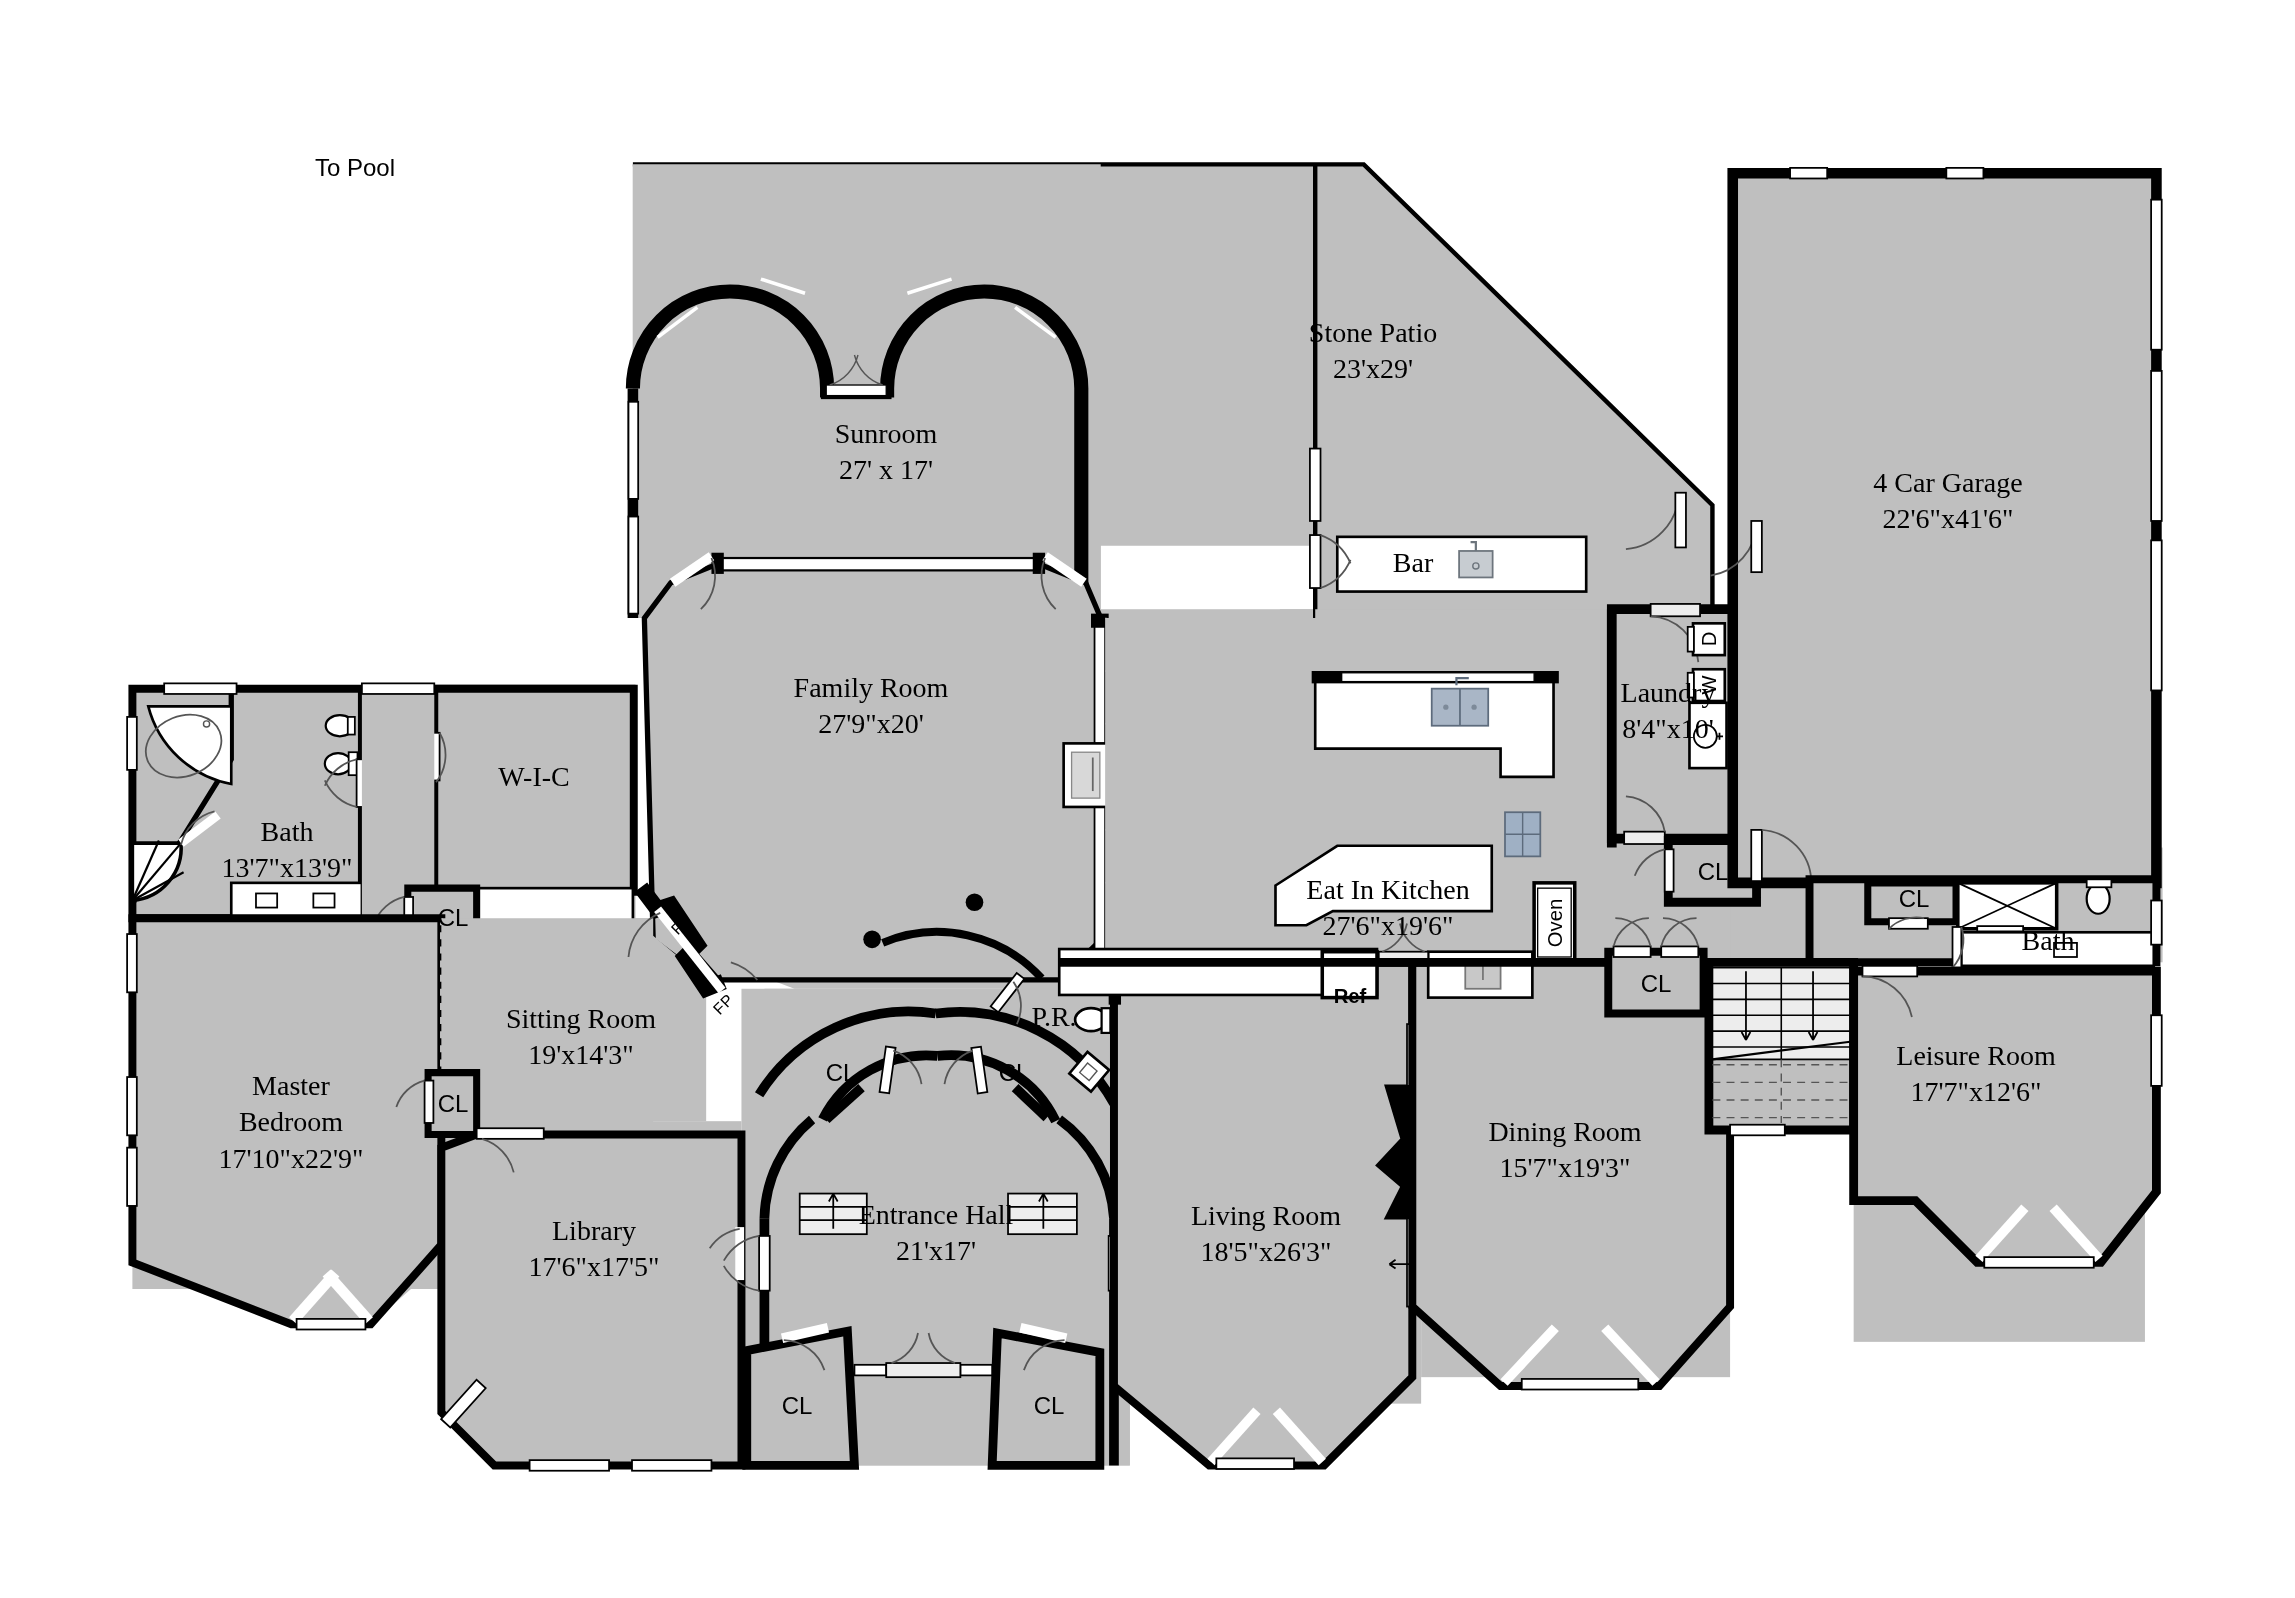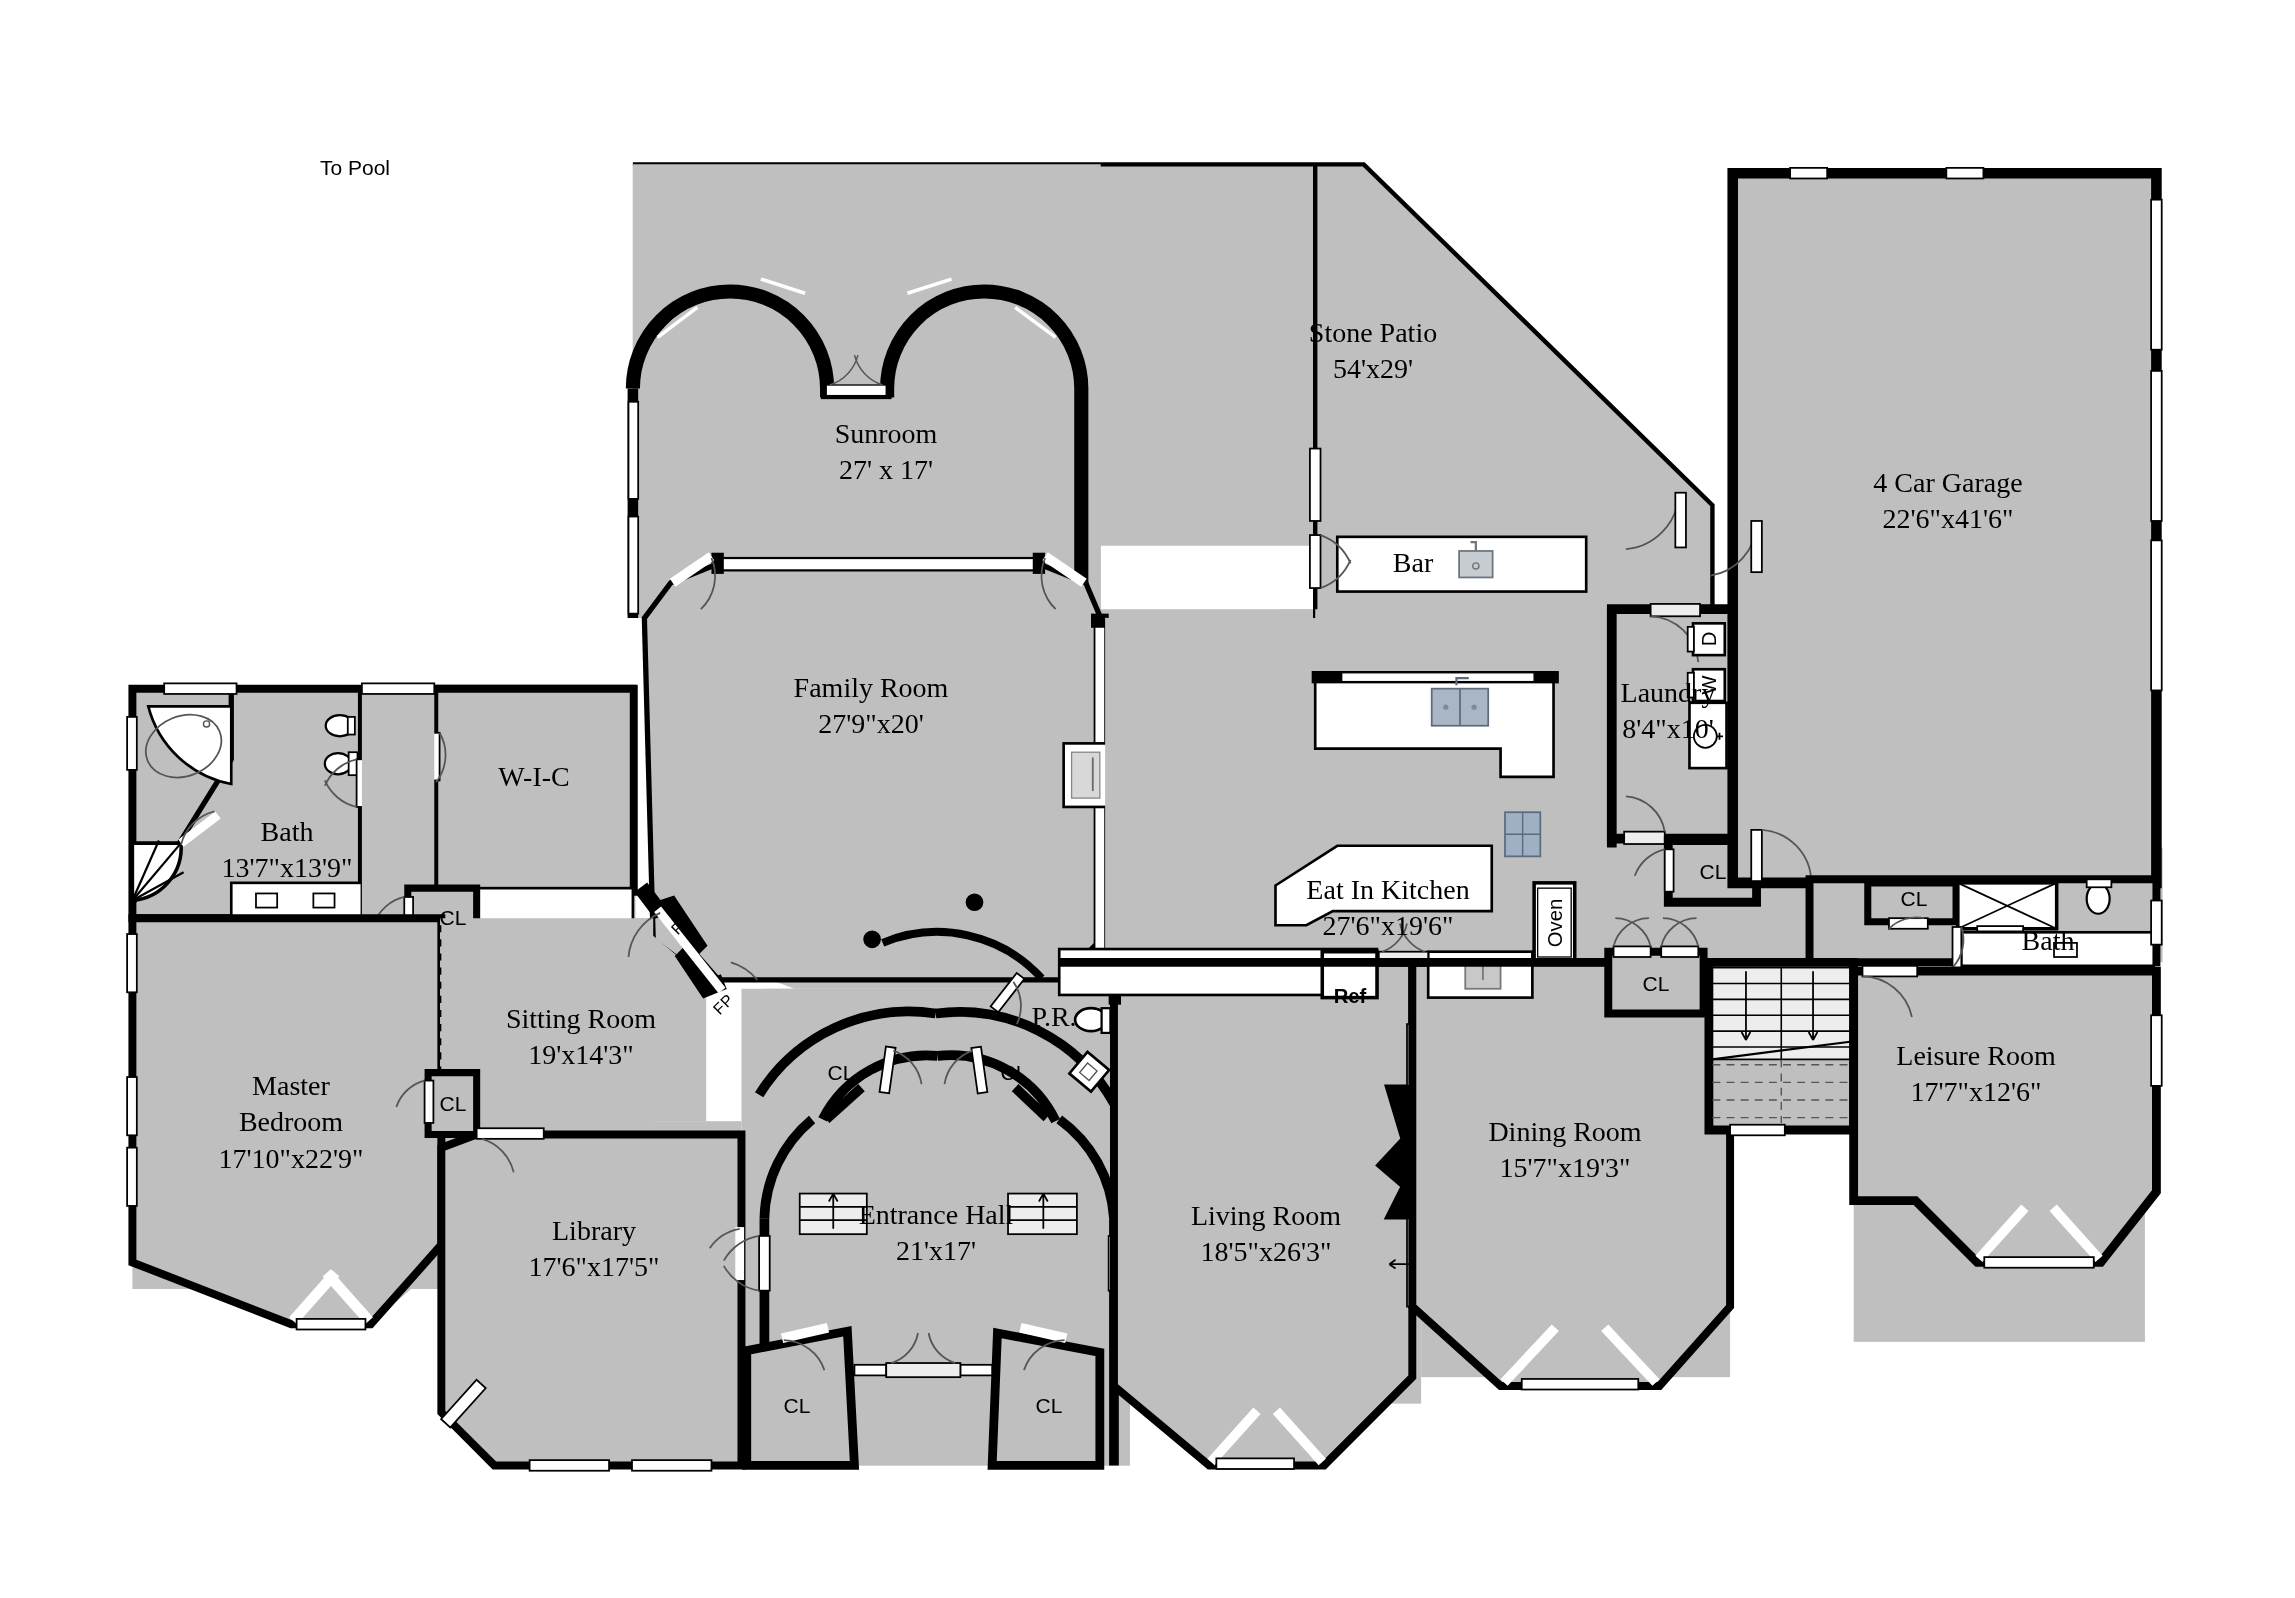--- a/index.html
+++ b/index.html
@@ -2,21 +2,21 @@
 <html style="font-size:14px"><head>
 <meta charset="utf-8">
 <style>
   html,body{margin:0;padding:0;background:#ffffff;}
   body{font-family:"Liberation Sans", sans-serif;}
   #stage{position:relative;width:2295px;height:1598px;background:#ffffff;overflow:hidden;}
   #plan{position:absolute;left:0;top:0;width:2295px;height:1598px;}
   .lbl{position:absolute;color:#000;font-family:"Liberation Sans",sans-serif;text-align:center;
        white-space:nowrap;line-height:1.30;transform:translate(-50%,-50%);}
   .lbl.rm{font-size:28px;font-family:Liberation Serif, serif;}
-  .lbl.sm{font-size:21px;}
+  .lbl.sm{font-size:24px;}
   .lbl.tiny{font-size:20.3px;}
   .lbl.rot{transform:translate(-50%,-50%) rotate(-90deg);}
   .lbl.rot45{transform:translate(-50%,-50%) rotate(-45deg);}
   .lbl.fp{font-size:16px;letter-spacing:0.4px;}
   .lbl b{font-weight:normal;display:block;}
 </style>
 </head>
 <body>
 
 <div id="stage">
@@ -413,21 +413,21 @@
     <path d="M1180,1108 a160,160 0 0,0 -180,-40" fill="none" stroke="#000" stroke-width="9"></path>
   </g>
 </svg>
 
 <div>
 
   <div class="lbl sm" style="left:355px;top:168px;">To Pool</div>
 
   <div class="lbl rm" style="left:1373px;top:351px;">
     <b>Stone Patio</b>
-    <b>54'x29'</b>
+    <b>23'x29'</b>
   </div>
 
   <div class="lbl rm" style="left:886px;top:452px;">
     <b>Sunroom</b>
     <b>27' x 17'</b>
   </div>
 
   <div class="lbl rm" style="left:1948px;top:472px;margin-top:29px;">
     <b>4 Car Garage</b>
     <b>22'6"x41'6"</b>

